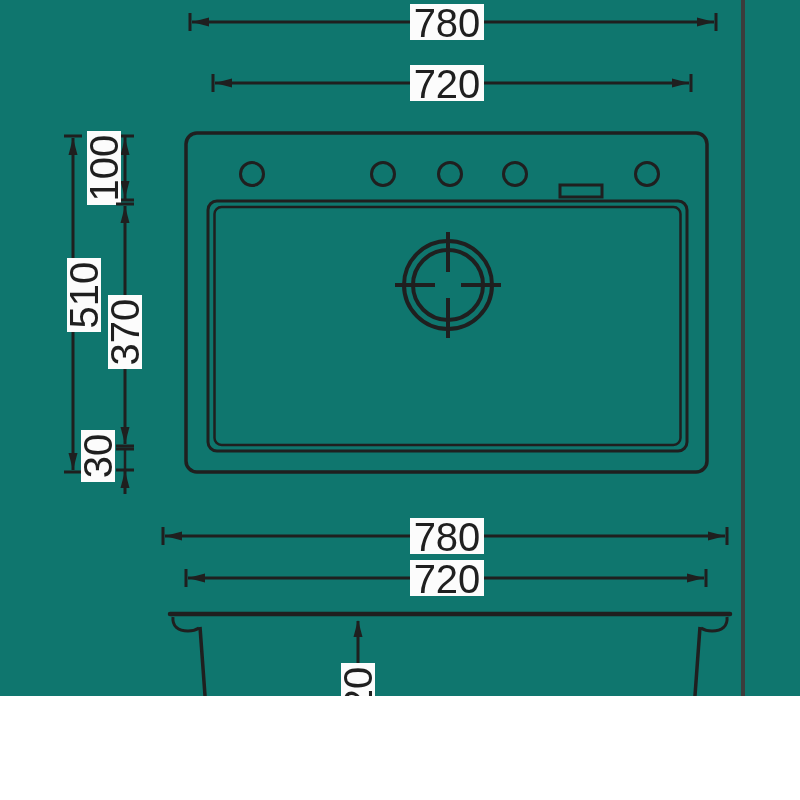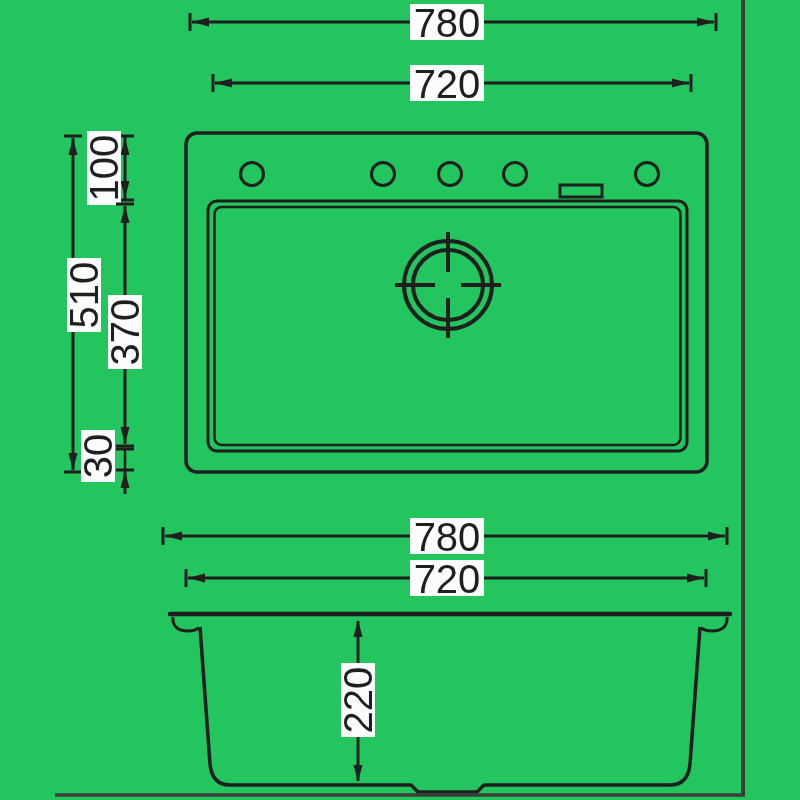--- a/index.html
+++ b/index.html
@@ -3,22 +3,22 @@
 <meta charset="utf-8">
 <style>
   html, body {
     margin: 0;
     padding: 0;
     background: #ffffff;
   }
   .canvas {
     position: relative;
     width: 800px;
-    height: 800px;
-    background: #22c55e;
+    height: 696px;
+    background: #0f766e;
     overflow: hidden;
   }
   svg { display: block; }
   .dim-label {
     font-family: "Liberation Sans", sans-serif;
     font-size: 40px;
     font-weight: 400;
     fill: #1f1f1f;
   }
   .stroke {

